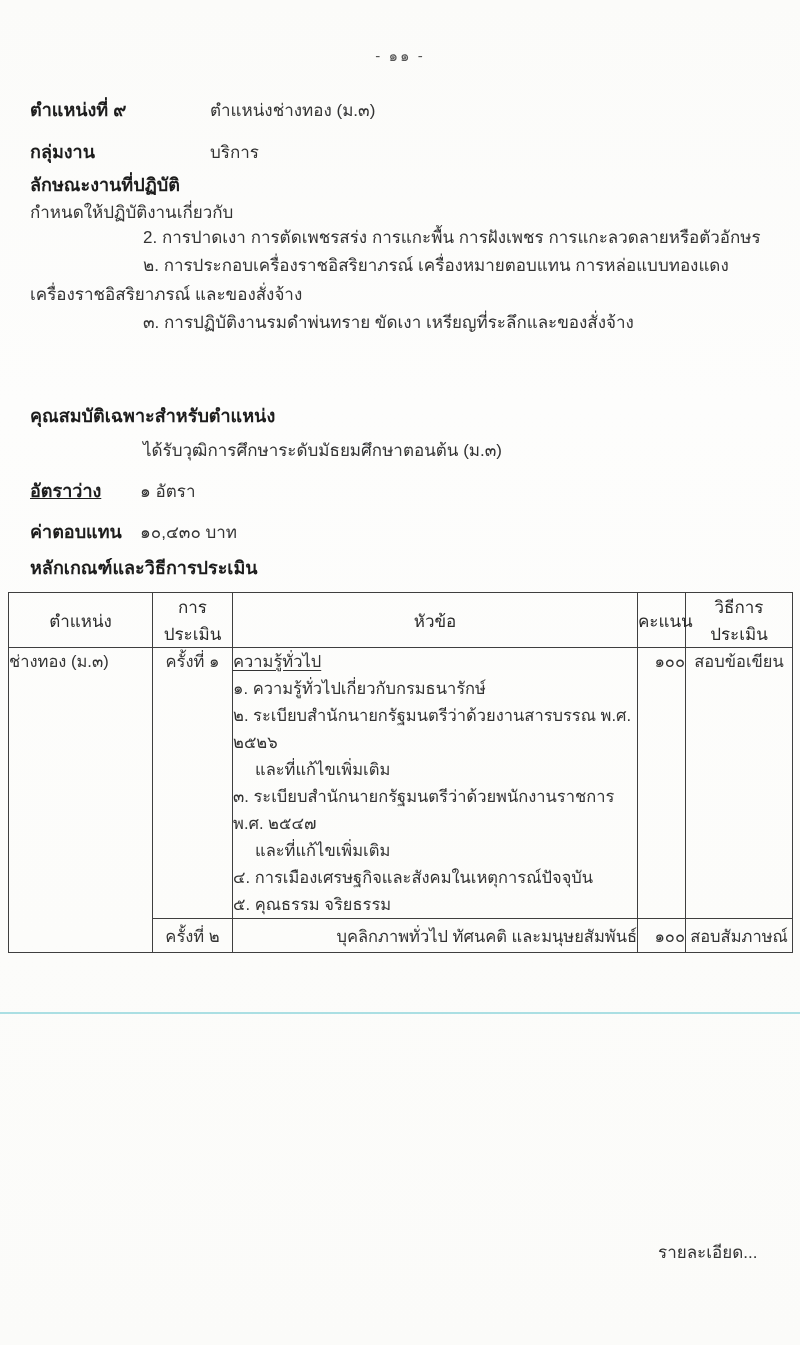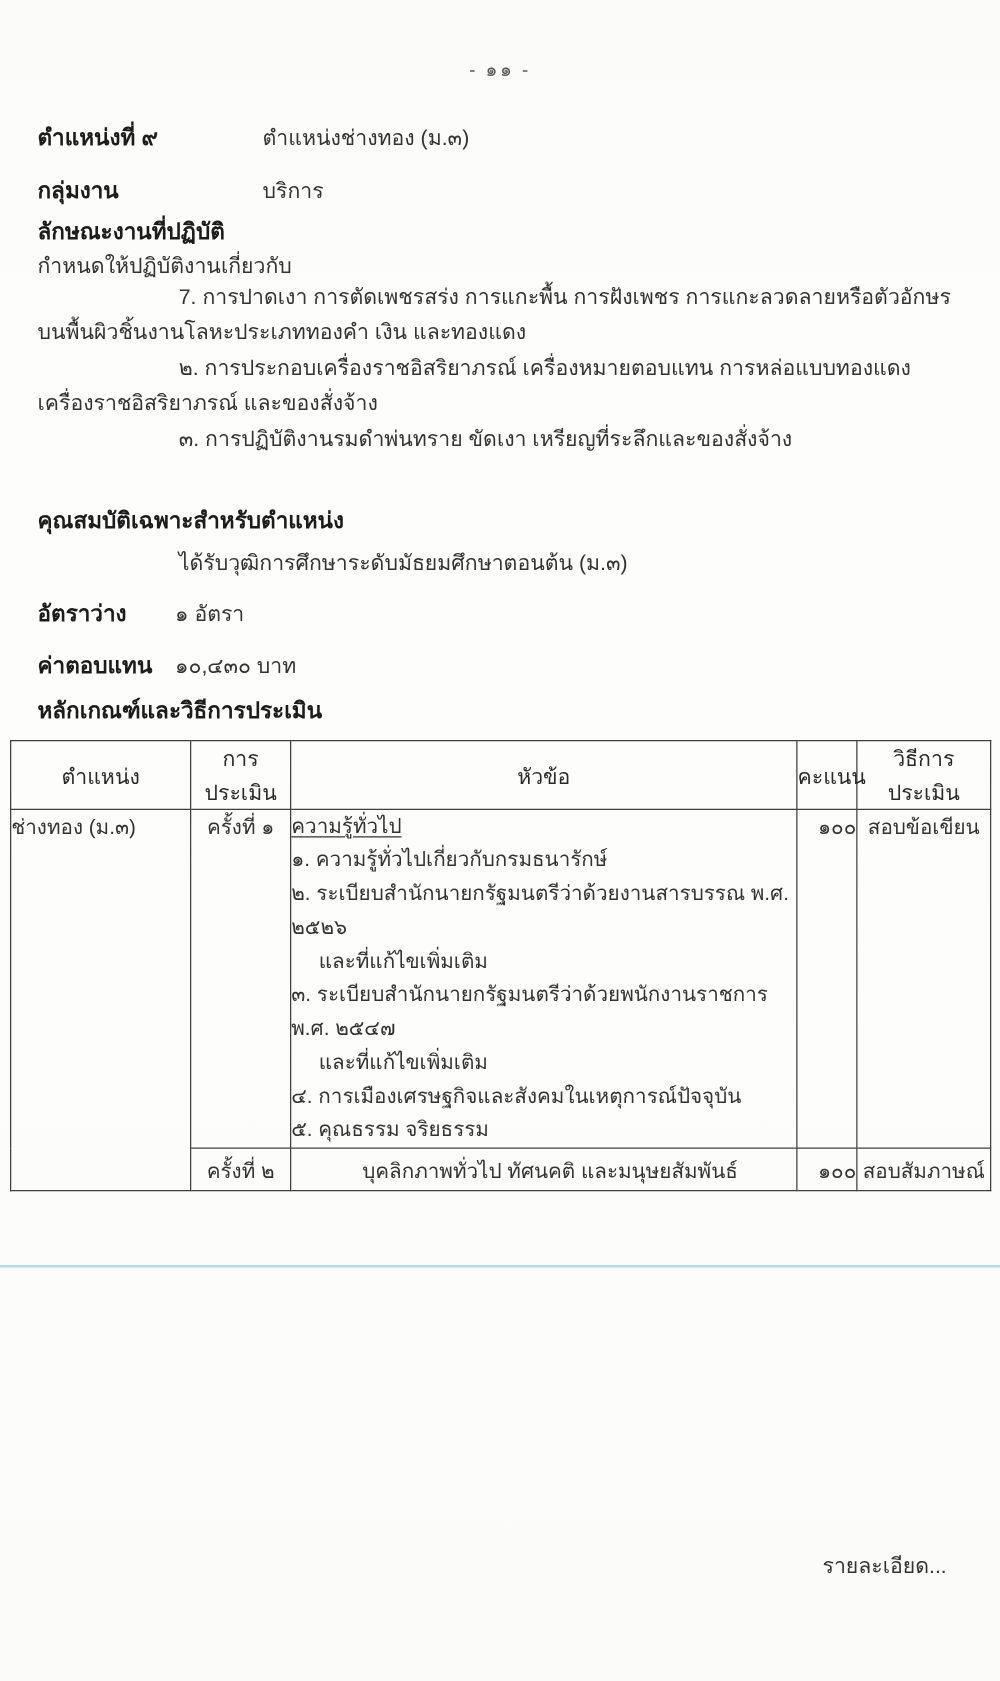--- a/index.html
+++ b/index.html
@@ -25,21 +25,21 @@
   table.eval th,table.eval td{border:1.5px solid #3f3f3f;padding:0;}
   table.eval thead th{height:35px;font-weight:400;font-size:17px;color:#2a2a2a;text-align:center;vertical-align:middle;}
   td.cell-pos{vertical-align:top;text-align:left;padding:9px 4px 0 12px;}
   td.cell-round{vertical-align:top;text-align:center;padding-top:9px;}
   td.cell-topics{vertical-align:top;text-align:left;padding:5px 6px 0 10px;line-height:27px;}
   td.cell-score{vertical-align:top;text-align:right;padding-top:11px;}
   td.cell-method{vertical-align:top;text-align:center;padding-top:9px;}
   tr.row-1{height:217px;margin-left:19px;}
   tr.row-2{height:34px;padding-left:28px;}
   tr.row-2 td{vertical-align:middle;padding-top:0;}
-  tr.row-2 td.cell-topic2{text-align:center;padding-left:10px;}
+  tr.row-2 td.cell-topic2{text-align:right;padding-left:10px;}
   .topic-title{text-decoration:underline;text-underline-offset:3px;}
   .topic-cont{padding-left:22px;}
   #scan-divider{top:1012px;left:0;width:800px;height:2px;background:#abdfe3;}
   #footer-more{top:1238px;left:658px;font-size:17px;color:#333;}
 </style>
 </head>
 <body>
 
 <div class="page">
 
@@ -48,31 +48,30 @@
   <div class="abs lbl" style="top:95px;left:30px;">ตำแหน่งที่ ๙</div>
   <div class="abs val" style="top:96px;left:210px;">ตำแหน่งช่างทอง (ม.๓)</div>
 
   <div class="abs lbl" style="top:137px;left:30px;">กลุ่มงาน</div>
   <div class="abs val" style="top:138px;left:210px;">บริการ</div>
 
   <div class="abs heading" style="top:170px;left:30px;">ลักษณะงานที่ปฏิบัติ</div>
   <div class="abs body-text" style="top:198px;left:30px;">กำหนดให้ปฏิบัติงานเกี่ยวกับ</div>
 
   <div id="duty-lines" class="abs">
-    <div class="duty-line duty-indent">7. การปาดเงา การตัดเพชรสร่ง การแกะพื้น การฝังเพชร การแกะลวดลายหรือตัวอักษร</div>
-    <div class="duty-line">บนพื้นผิวชิ้นงานโลหะประเภททองคำ เงิน และทองแดง</div>
+    <div class="duty-line duty-indent">2. การปาดเงา การตัดเพชรสร่ง การแกะพื้น การฝังเพชร การแกะลวดลายหรือตัวอักษร</div>
     <div class="duty-line duty-indent">๒. การประกอบเครื่องราชอิสริยาภรณ์ เครื่องหมายตอบแทน การหล่อแบบทองแดง</div>
     <div class="duty-line">เครื่องราชอิสริยาภรณ์ และของสั่งจ้าง</div>
     <div class="duty-line duty-indent">๓. การปฏิบัติงานรมดำพ่นทราย ขัดเงา เหรียญที่ระลึกและของสั่งจ้าง</div>
   </div>
 
   <div class="abs heading" style="top:401px;left:30px;">คุณสมบัติเฉพาะสำหรับตำแหน่ง</div>
   <div class="abs body-text" style="top:436px;left:143px;">ได้รับวุฒิการศึกษาระดับมัธยมศึกษาตอนต้น (ม.๓)</div>
 
-  <div class="abs lbl" style="top:476px;left:30px;">อัตราว่าง</div>
+  <div class="abs lbl" style="top:476px;left:30px;text-decoration:underline;">อัตราว่าง</div>
   <div class="abs val" style="top:477px;left:140px;">๑ อัตรา</div>
 
   <div class="abs lbl" style="top:517px;left:30px;">ค่าตอบแทน</div>
   <div class="abs val" style="top:518px;left:140px;">๑๐,๔๓๐ บาท</div>
 
   <div class="abs heading" style="top:553px;left:30px;">หลักเกณฑ์และวิธีการประเมิน</div>
 
   <table class="eval">
     <colgroup>
       <col style="width:144px">

